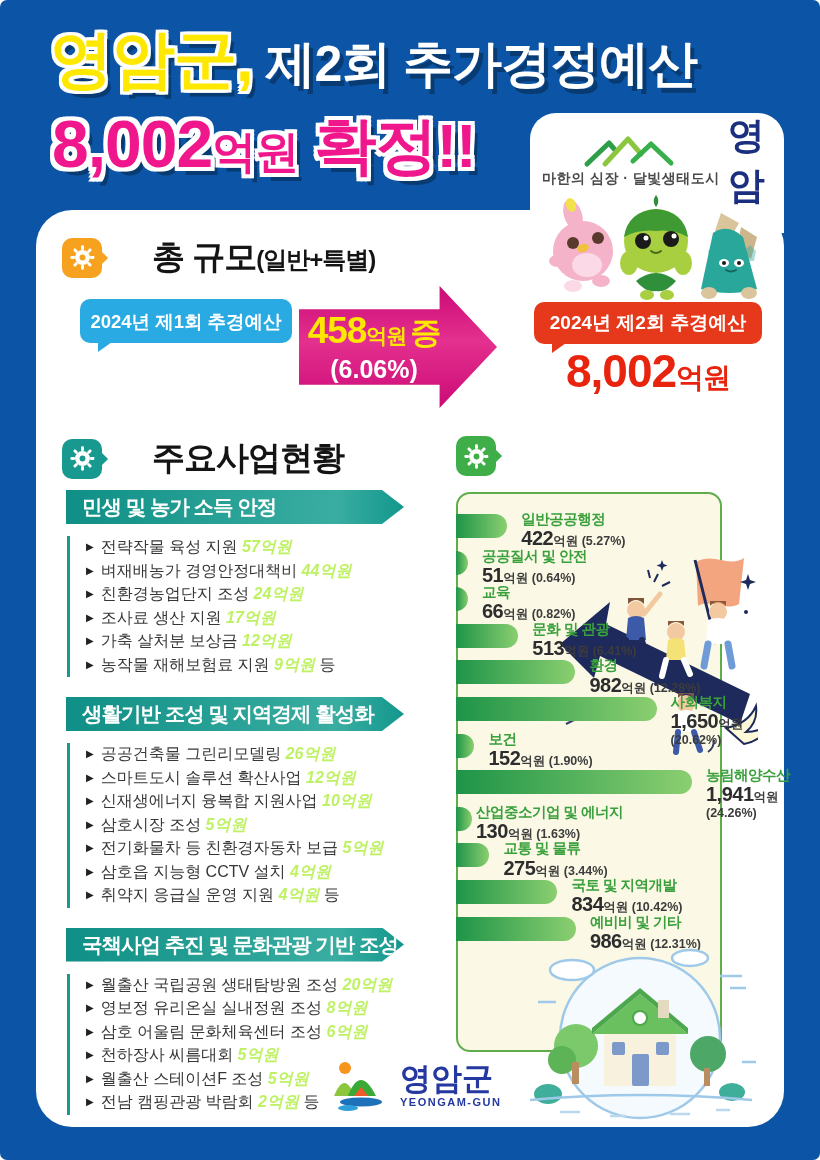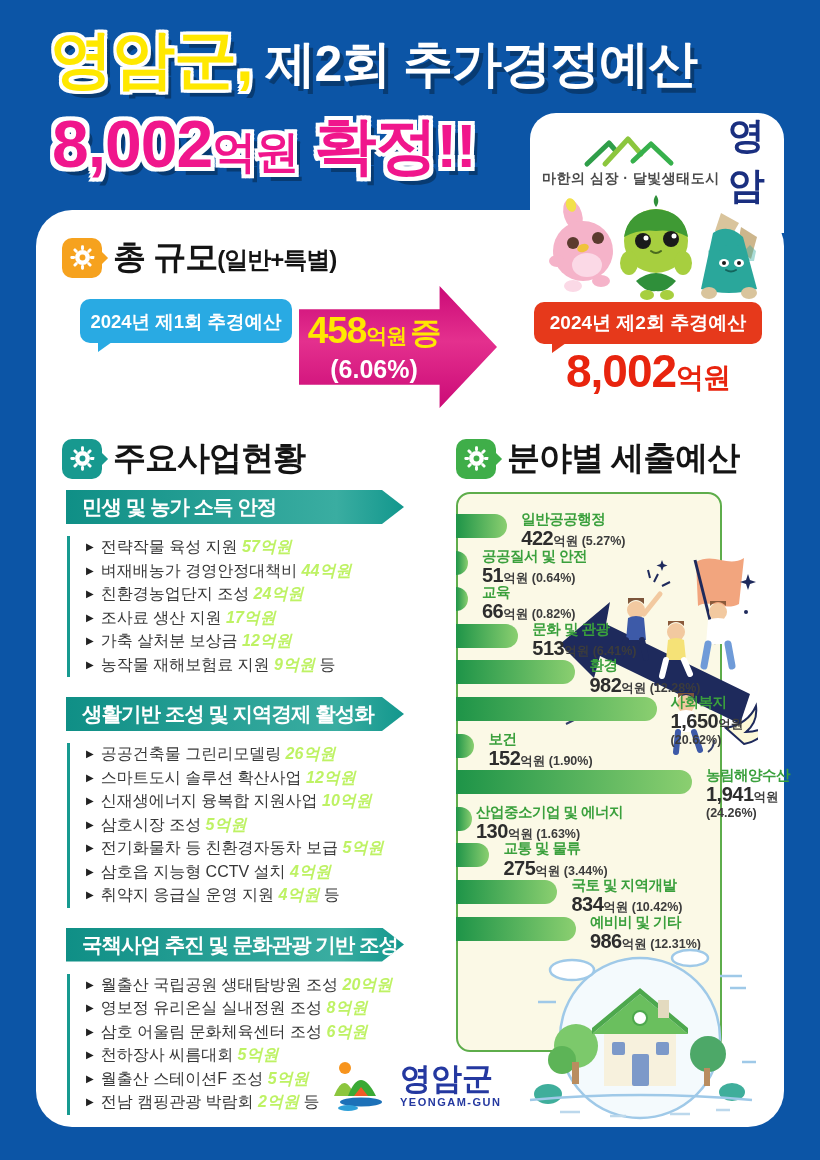--- a/index.html
+++ b/index.html
@@ -1,17 +1,17 @@
 <!DOCTYPE html>
 <html><head>
 <meta charset="utf-8">
 <style>
   * { margin:0; padding:0; box-sizing:border-box; }
   body { font-family:"Liberation Sans","DejaVu Sans",sans-serif; }
-  .poster { position:relative; width:820px; height:1160px; background:#0c55a6; overflow:hidden; }
+  .poster { position:relative; width:820px; height:1160px; background:#0c55a6; overflow:hidden;border-radius:7px; }
 
   
   .headline { position:absolute; left:50px; top:26px; width:730px; font-weight:900; letter-spacing:-1px; line-height:1.05; white-space:nowrap; }
   .hl-name { font-size:63px; color:#ffe800;
     text-shadow:-3px -3px 0 #fff,3px -3px 0 #fff,-3px 3px 0 #fff,3px 3px 0 #fff,0 -3px 0 #fff,0 3px 0 #fff,-3px 0 0 #fff,3px 0 0 #fff,6px 7px 0 #083b72; }
   .hl-rest { font-size:50px; color:#ffffff; text-shadow:4px 5px 0 #083b72; }
   .headline2 { position:absolute; left:52px; top:104px; font-weight:900; letter-spacing:-1px; white-space:nowrap; color:#f0168c;
     text-shadow:-4px -4px 0 #fff,4px -4px 0 #fff,-4px 4px 0 #fff,4px 4px 0 #fff,0 -4px 0 #fff,0 4px 0 #fff,-4px 0 0 #fff,4px 0 0 #fff,7px 8px 0 #083b72; }
   .hl2-num { font-size:66px; }
   .hl2-unit { font-size:44px; }
@@ -27,21 +27,21 @@
   .brand-tagline { font-size:14px; font-weight:700; color:#4a4a4a; letter-spacing:0.5px; margin-top:2px; white-space:nowrap; }
   .brand-name { font-size:37px; font-weight:900; color:#1a2f80; letter-spacing:1px; }
 
   
   .sec-head { position:absolute; display:flex; align-items:center; gap:11px; }
   .gear { width:40px; height:40px; border-radius:10px; display:flex; align-items:center; justify-content:center; position:relative; flex:0 0 auto; }
   .gear::after { content:""; position:absolute; right:-4px; top:15px; width:10px; height:10px; transform:rotate(45deg); background:inherit; }
   .gear.orange { background:#f6a21e; }
   .gear.teal { background:#17998f; }
   .gear.green { background:#3fae49; }
-  .sec-title { font-size:33px; font-weight:900; color:#141414; letter-spacing:-1px; white-space:nowrap; }
+  .sec-title { font-size:33px; font-weight:900; color:#141414; letter-spacing:-1px; white-space:nowrap;margin-left:39px; }
   .sec-title small { font-size:24px; font-weight:800; }
 
   
   .bubble { position:absolute; height:44px; border-radius:10px; display:flex; align-items:center; justify-content:center; color:#fff; font-weight:800; white-space:nowrap; }
   .bubble .tail { position:absolute; left:18px; bottom:-9px; width:0; height:0; border-bottom:10px solid transparent; }
   .bubble.blue { left:80px; top:299px; width:212px; background:#29aae3; font-size:18.5px; }
   .bubble.blue .tail { border-left:14px solid #29aae3; }
   .bubble.red { left:534px; top:302px; width:228px; height:42px; background:#e6391b; font-size:19px; }
   .bubble.red .tail { border-left:14px solid #e6391b; }
   .amt { position:absolute; text-align:center; font-weight:900; white-space:nowrap; letter-spacing:-1px; }
@@ -278,21 +278,20 @@
             <rect x="10.7" y="1.2" width="2.6" height="4.2" rx="1" transform="rotate(135 12 12)"></rect>
             <rect x="10.7" y="1.2" width="2.6" height="4.2" rx="1" transform="rotate(180 12 12)"></rect>
             <rect x="10.7" y="1.2" width="2.6" height="4.2" rx="1" transform="rotate(225 12 12)"></rect>
             <rect x="10.7" y="1.2" width="2.6" height="4.2" rx="1" transform="rotate(270 12 12)"></rect>
             <rect x="10.7" y="1.2" width="2.6" height="4.2" rx="1" transform="rotate(315 12 12)"></rect>
           </g>
         </g>
         <circle cx="12" cy="12" r="2.6" fill="#3fae49"></circle>
       </svg>
     </div>
-    <div class="sec-title">분야별 세출예산</div>
   </div>
 
   <div class="chart-panel">
 
     <svg class="illus-people" width="200" height="220" viewBox="0 0 200 220">
       <g stroke="#1e2a5c" stroke-width="2" fill="none" opacity="0.9">
         <path d="M12,160 l16,-8"></path>
           <path d="M8,172 l12,-6"></path>
           <path d="M150,200 q6,-4 6,-12"></path>
       </g>

